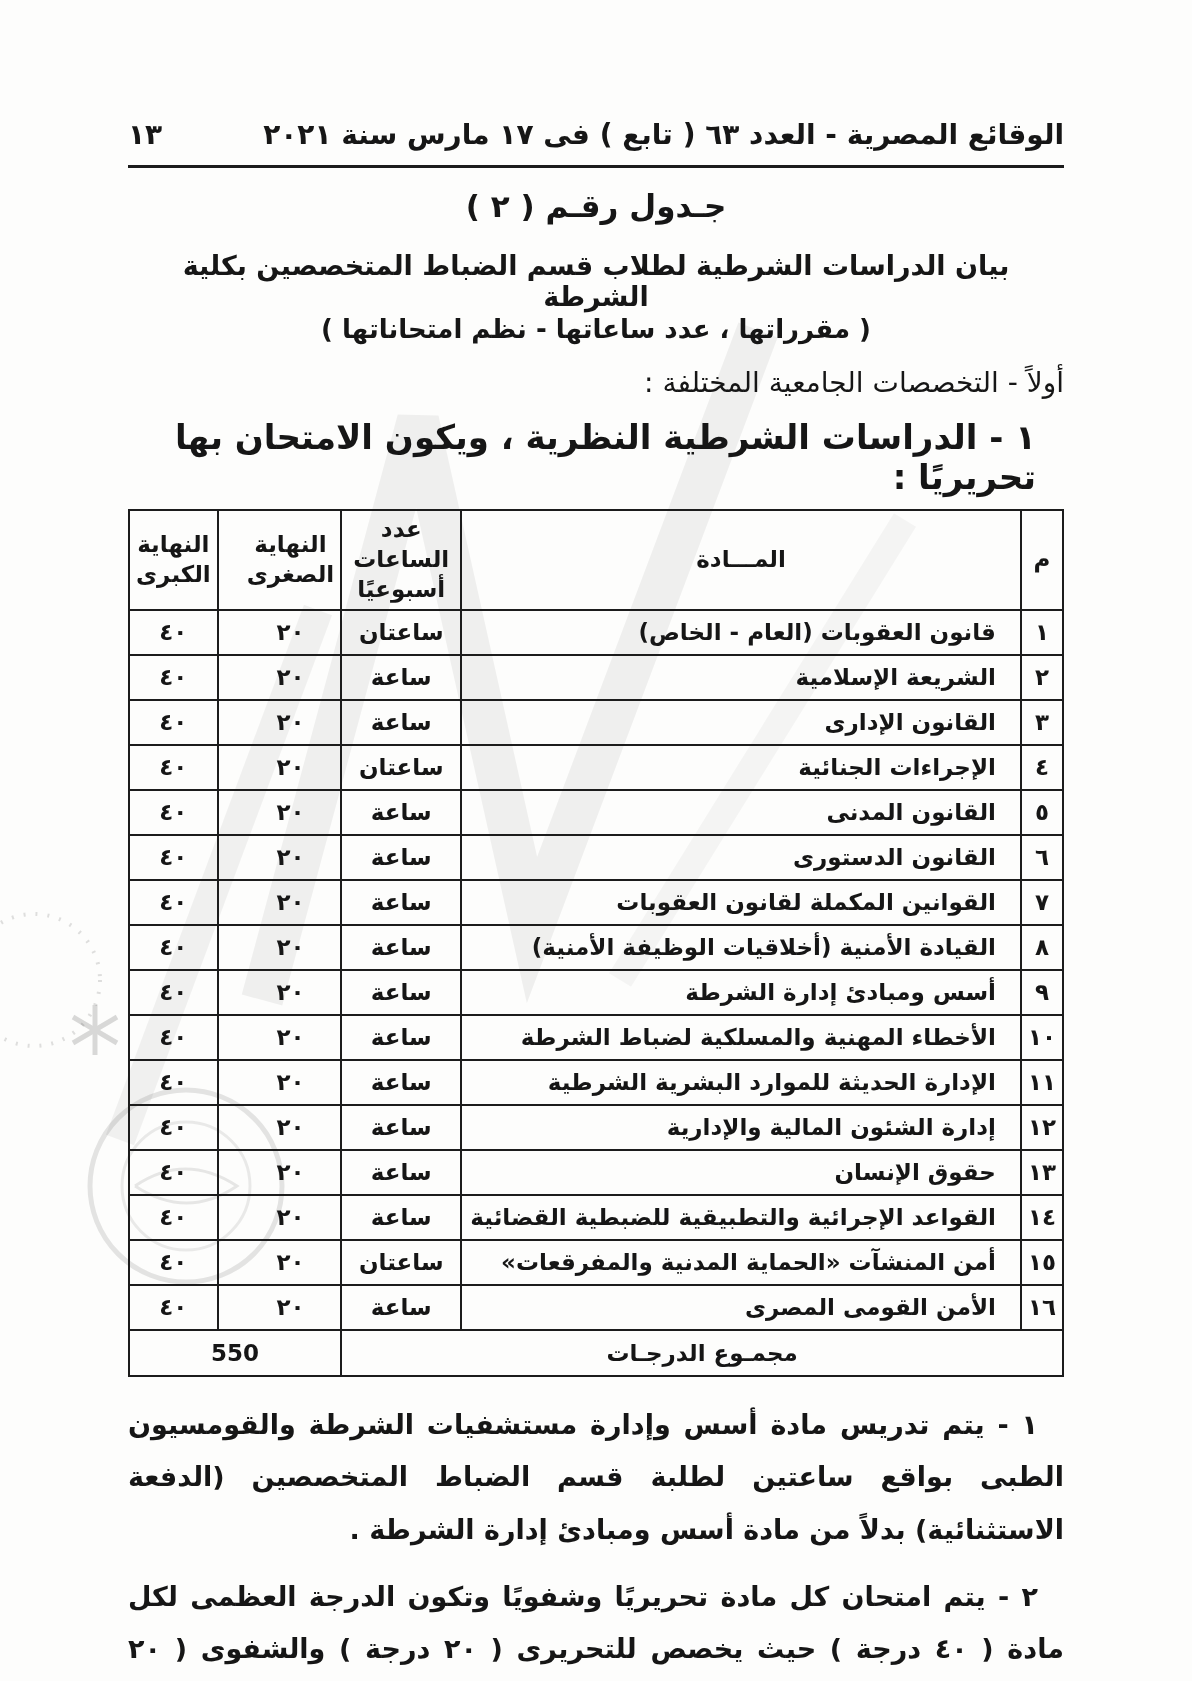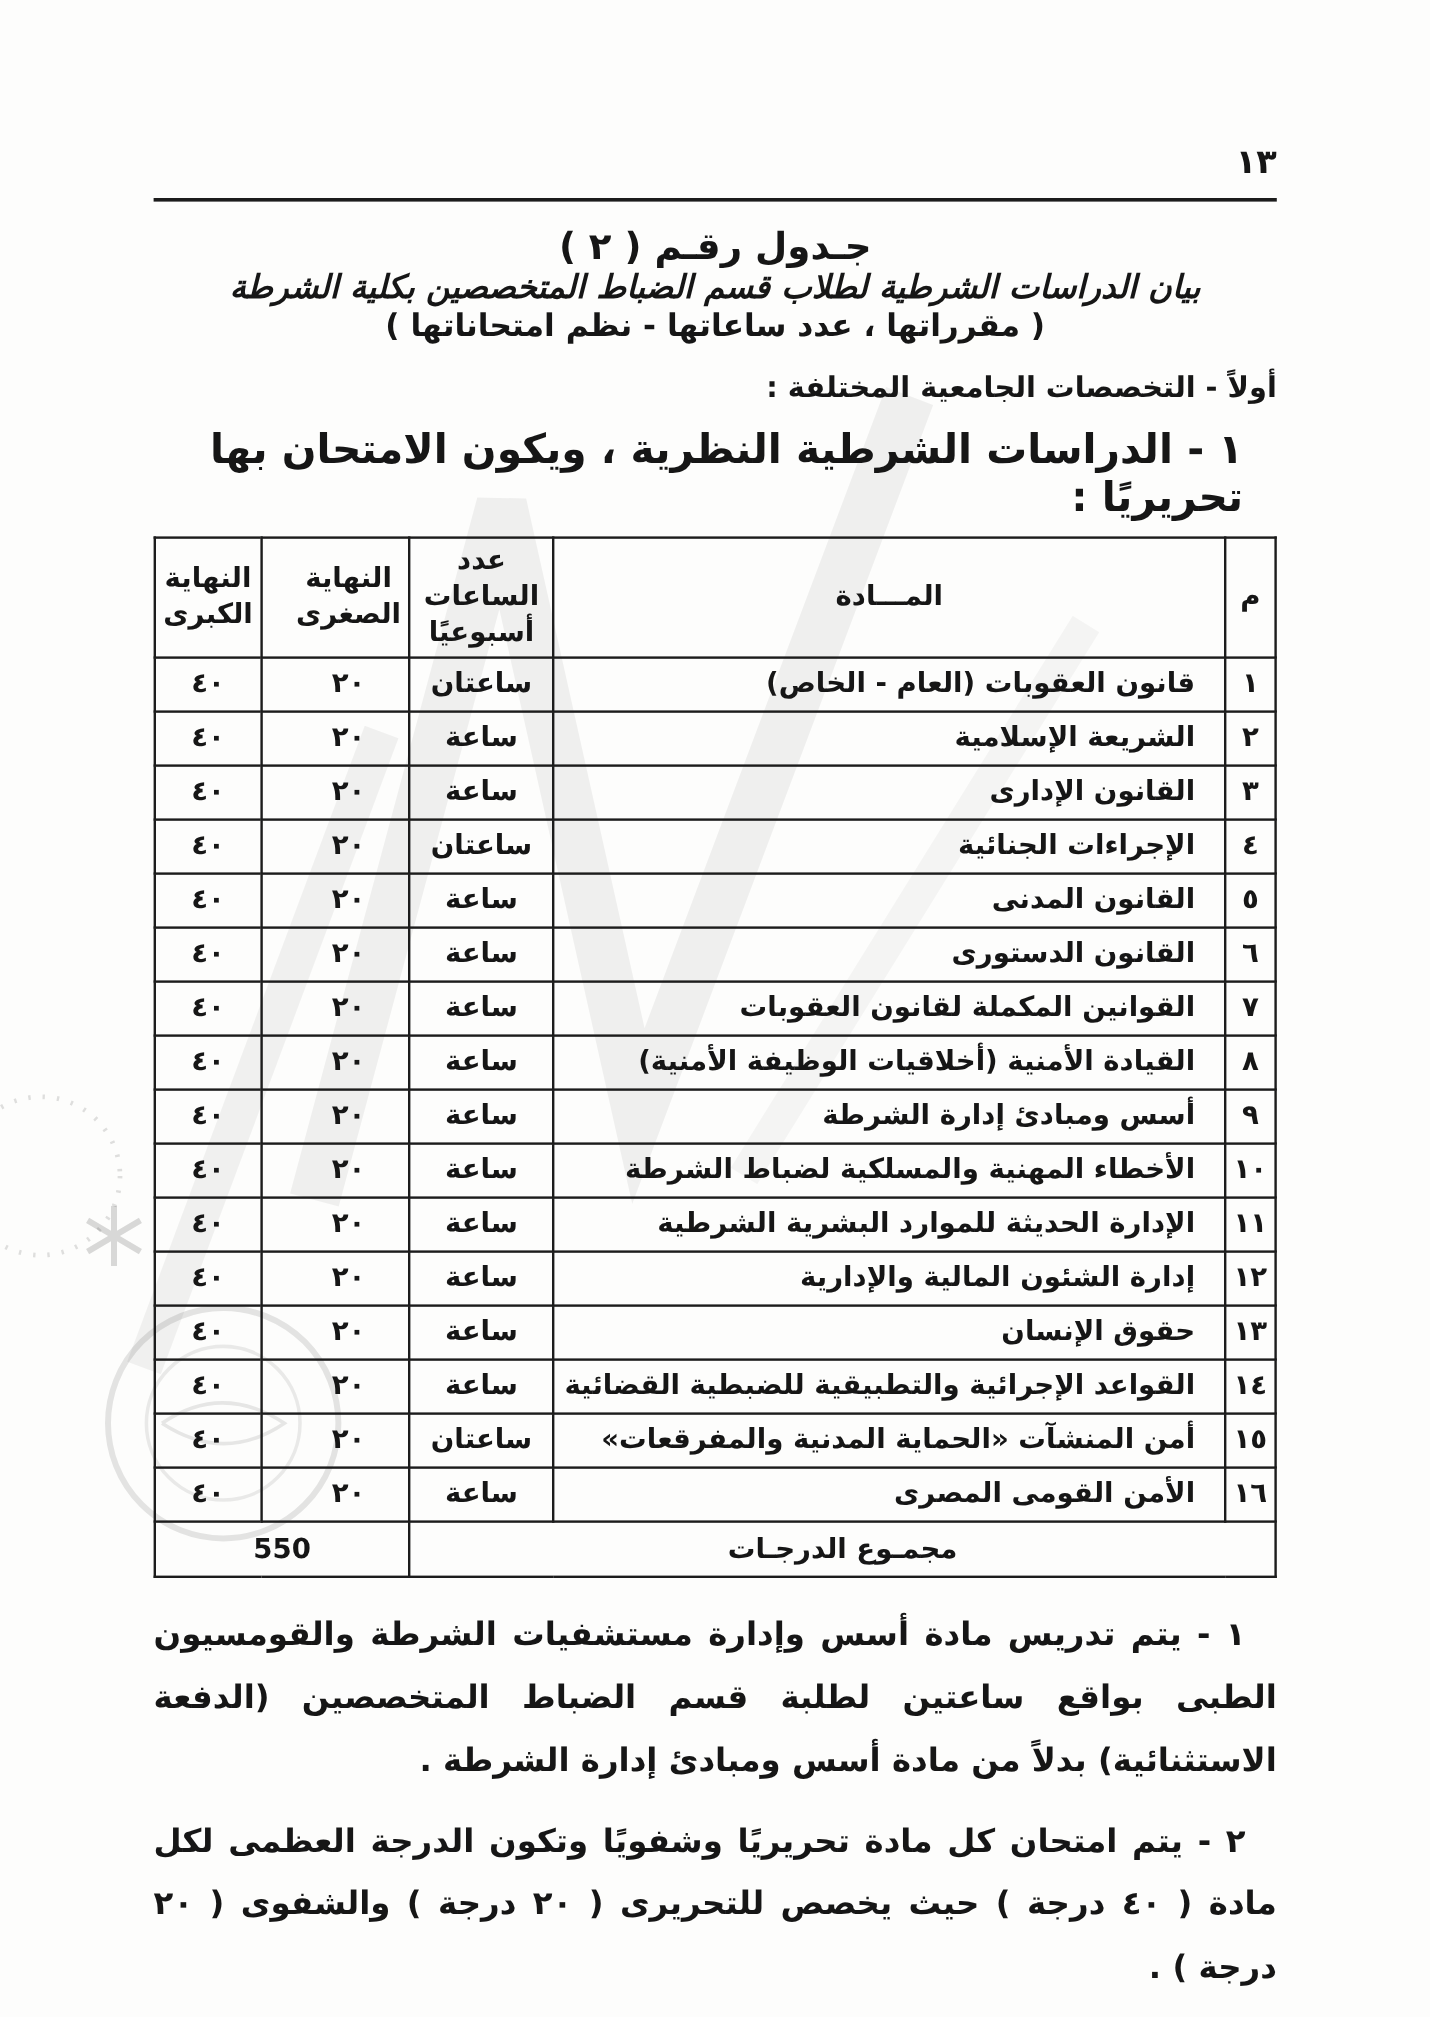--- a/index.html
+++ b/index.html
@@ -38,36 +38,36 @@
     border-bottom:3px solid #1c1c1c;
   }
   .doc-title {
     margin-top:20px;
     text-align:center;
     font-size:31px;
     font-weight:bold;
     letter-spacing:1px;
   }
   .doc-subtitle1 {
+    margin-top:26px;
     text-align:center;
     font-size:27px;
     font-weight:bold;
-    font-style:italic;
   }
   .doc-subtitle2 {
     margin-top:2px;
     text-align:center;
     font-size:26px;
     font-weight:bold;
   }
   .section-heading {
     margin-top:22px;
     text-align:right;
-    font-size:24px;
-    font-weight:bold;
+    font-size:28px;
+    font-weight:normal;
   }
   .list-intro {
     margin-top:18px;
     margin-bottom:12px;
     text-align:right;
     font-size:34px;
     font-weight:bold;
     padding-right:28px;
   }
   table.subjects {
@@ -128,20 +128,21 @@
         <path d="M 73 1017 L 117 1043"></path>
         <path d="M 73 1043 L 117 1017"></path>
       </g>
       <circle cx="34" cy="980" r="66" stroke-width="4" stroke-dasharray="2 10" opacity="0.12"></circle>
     </g>
   </svg>
 
   <div class="content">
 
     <div class="gz-header">
+      <span>الوقائع المصرية - العدد ٦٣ ( تابع ) فى ١٧ مارس سنة ٢٠٢١</span>
       <span>١٣</span>
     </div>
     <div class="gz-rule"></div>
 
     <div class="doc-title">جـدول رقـم ( ٢ )</div>
     <div class="doc-subtitle1">بيان الدراسات الشرطية لطلاب قسم الضباط المتخصصين بكلية الشرطة</div>
     <div class="doc-subtitle2">( مقرراتها ، عدد ساعاتها - نظم امتحاناتها )</div>
     <div class="section-heading">أولاً - التخصصات الجامعية المختلفة :</div>
     <div class="list-intro">١ - الدراسات الشرطية النظرية ، ويكون الامتحان بها تحريريًا :</div>
 

